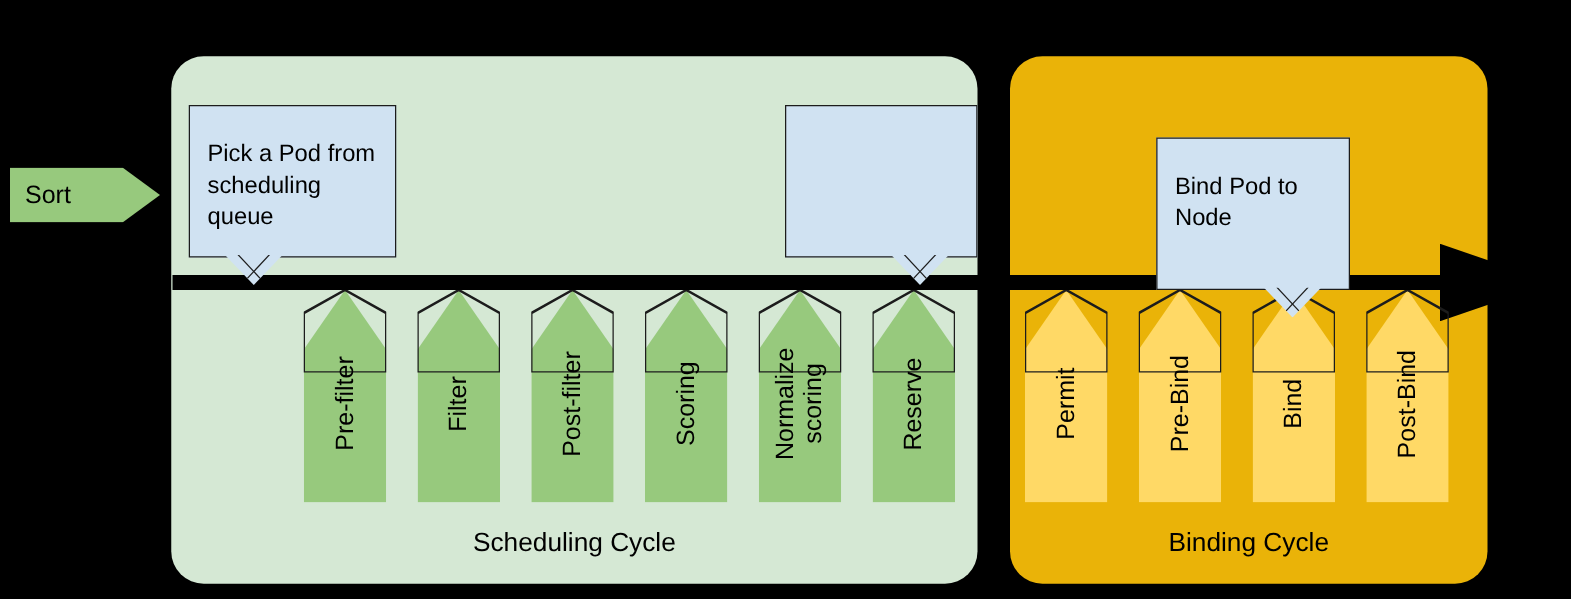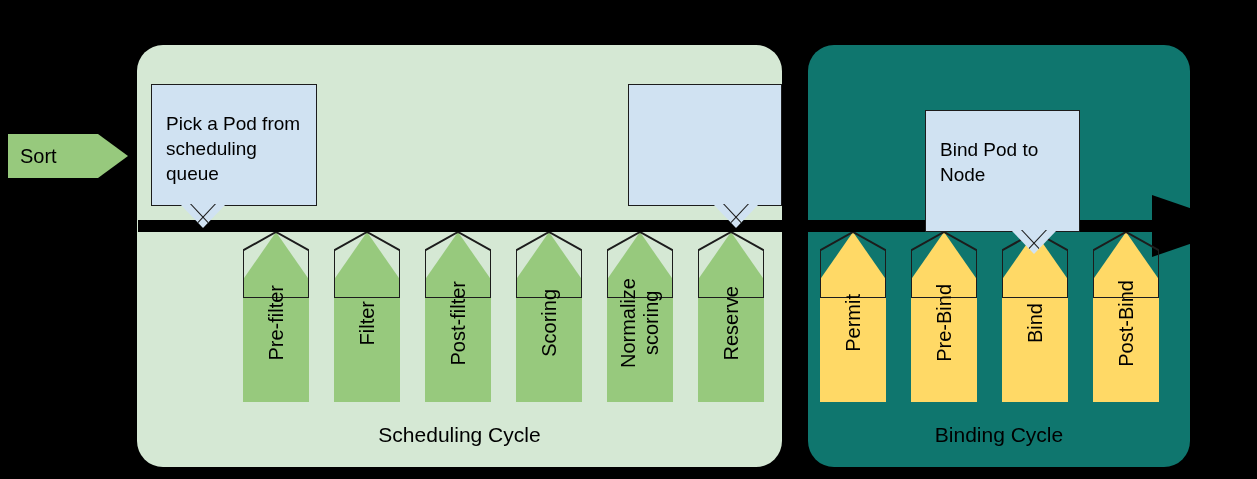--- a/index.html
+++ b/index.html
@@ -47,21 +47,21 @@
     top: 45px;
     width: 645px;
     height: 422px;
     background: #d5e8d4;
   }
   #binding-panel {
     left: 808px;
     top: 45px;
     width: 382px;
     height: 422px;
-    background: #0f766e;
+    background: #eab308;
   }
   .cycle-caption {
     position: absolute;
     bottom: 22px;
     left: 0;
     right: 0;
     text-align: center;
     font-size: 21px;
     color: #000000;
     line-height: 1;

